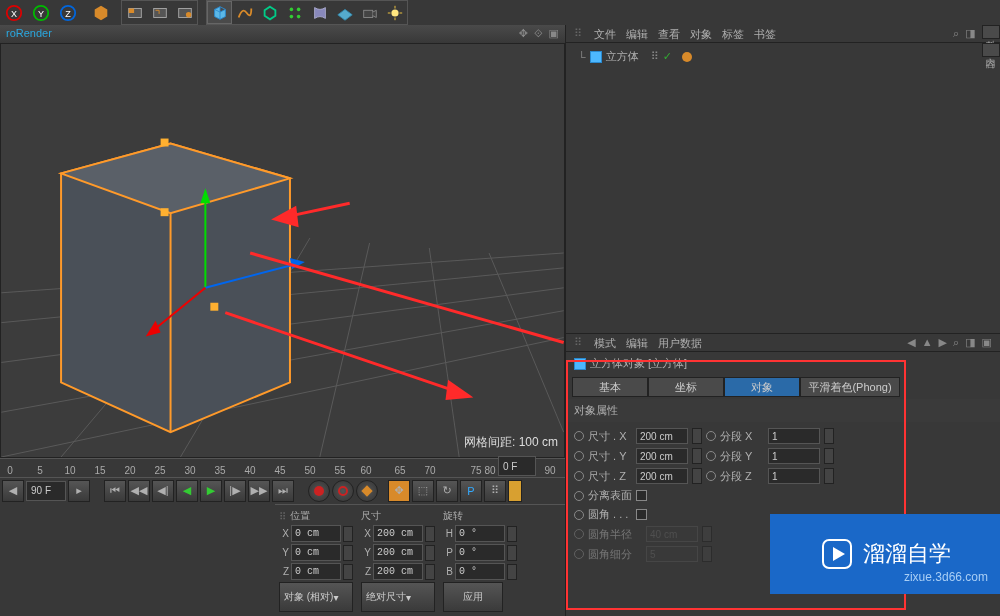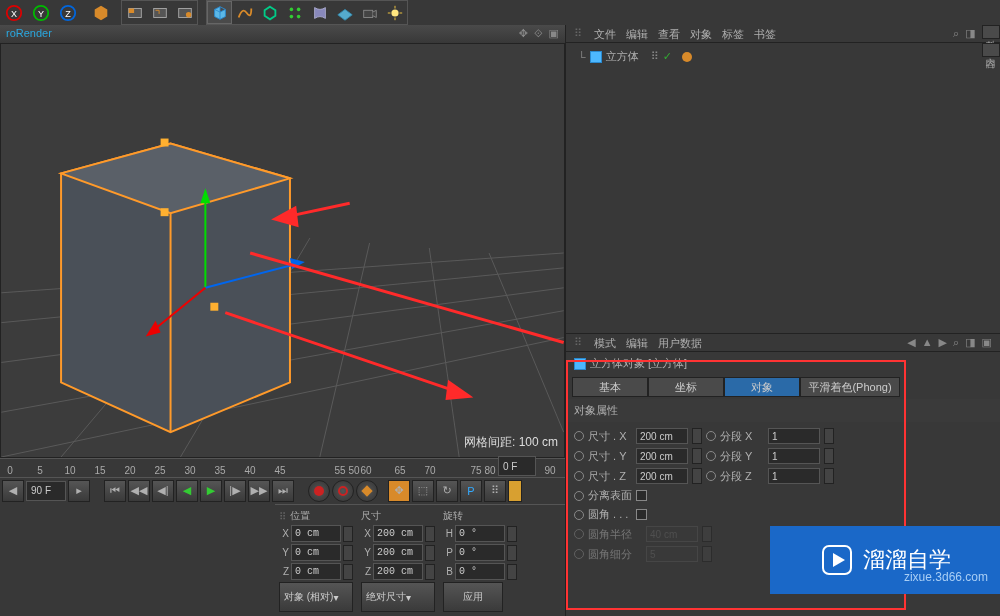--- a/index.html
+++ b/index.html
@@ -51,21 +51,21 @@
 .attr-row { display: flex; align-items: center; gap: 4px; padding: 2px 4px; }
 .attr-label { min-width: 44px; }
 .attr-input { width: 52px; height: 16px; background: #2a2a2a; border: 1px solid #555; color: #ccc; padding: 0 3px; font-size: 10px; }
 .attr-input.disabled { background: #3a3a3a; color: #666; }
 .spinner { width: 10px; height: 16px; background: #444; border: 1px solid #222; }
 .radio-dot { width: 10px; height: 10px; border-radius: 50%; border: 1px solid #888; display: inline-block; }
 .checkbox { width: 11px; height: 11px; border: 1px solid #888; display: inline-block; background: #2a2a2a; }
 
 .red-box { position: absolute; border: 2px solid #ff3333; pointer-events: none; }
 
-.watermark { position: absolute; bottom: 22px; right: 0; width: 230px; height: 68px; background: #1a68c8; display: flex; align-items: center; justify-content: center; gap: 8px; color: #fff; font-size: 22px; }
+.watermark { position: absolute; bottom: 22px; right: 0; width: 230px; height: 80px; background: #1a68c8; display: flex; align-items: center; justify-content: center; gap: 8px; color: #fff; font-size: 22px; }
 .watermark-sub { position: absolute; bottom: 10px; right: 12px; font-size: 12px; color: #a8cef5; }
 
 .side-tabs { position: absolute; right: 0; top: 25px; width: 18px; display: flex; flex-direction: column; gap: 4px; }
 .side-tab { writing-mode: vertical-rl; background: #4a4a4a; padding: 6px 2px; font-size: 10px; color: #999; border: 1px solid #222; }
 
 svg.viewport-svg { width: 100%; height: 100%; }
 .icon-svg { width: 18px; height: 18px; }
 .panel-icons { margin-left: auto; display: flex; gap: 6px; color: #888; }
 </style>
 </head>
@@ -231,21 +231,21 @@
         <div class="ruler-label" style="left: 10px;">0</div>
         <div class="ruler-label" style="left: 40px;">5</div>
         <div class="ruler-label" style="left: 70px;">10</div>
         <div class="ruler-label" style="left: 100px;">15</div>
         <div class="ruler-label" style="left: 130px;">20</div>
         <div class="ruler-label" style="left: 160px;">25</div>
         <div class="ruler-label" style="left: 190px;">30</div>
         <div class="ruler-label" style="left: 220px;">35</div>
         <div class="ruler-label" style="left: 250px;">40</div>
         <div class="ruler-label" style="left: 280px;">45</div>
-        <div class="ruler-label" style="left: 310px; margin-left: 44px;">50</div>
+        <div class="ruler-label" style="left: 310px;">50</div>
         <div class="ruler-label" style="left: 340px;">55</div>
         <div class="ruler-label" style="left: 366px; text-align: right;">60</div>
         <div class="ruler-label" style="left: 400px;">65</div>
         <div class="ruler-label" style="left: 430px;">70</div>
         <div class="ruler-label" style="left: 476px;">75</div>
         <div class="ruler-label" style="left: 490px;">80</div>
         <div class="ruler-label" style="left: 520px;">85</div>
         <div class="ruler-label" style="left: 550px;">90</div>
       </div>
 

